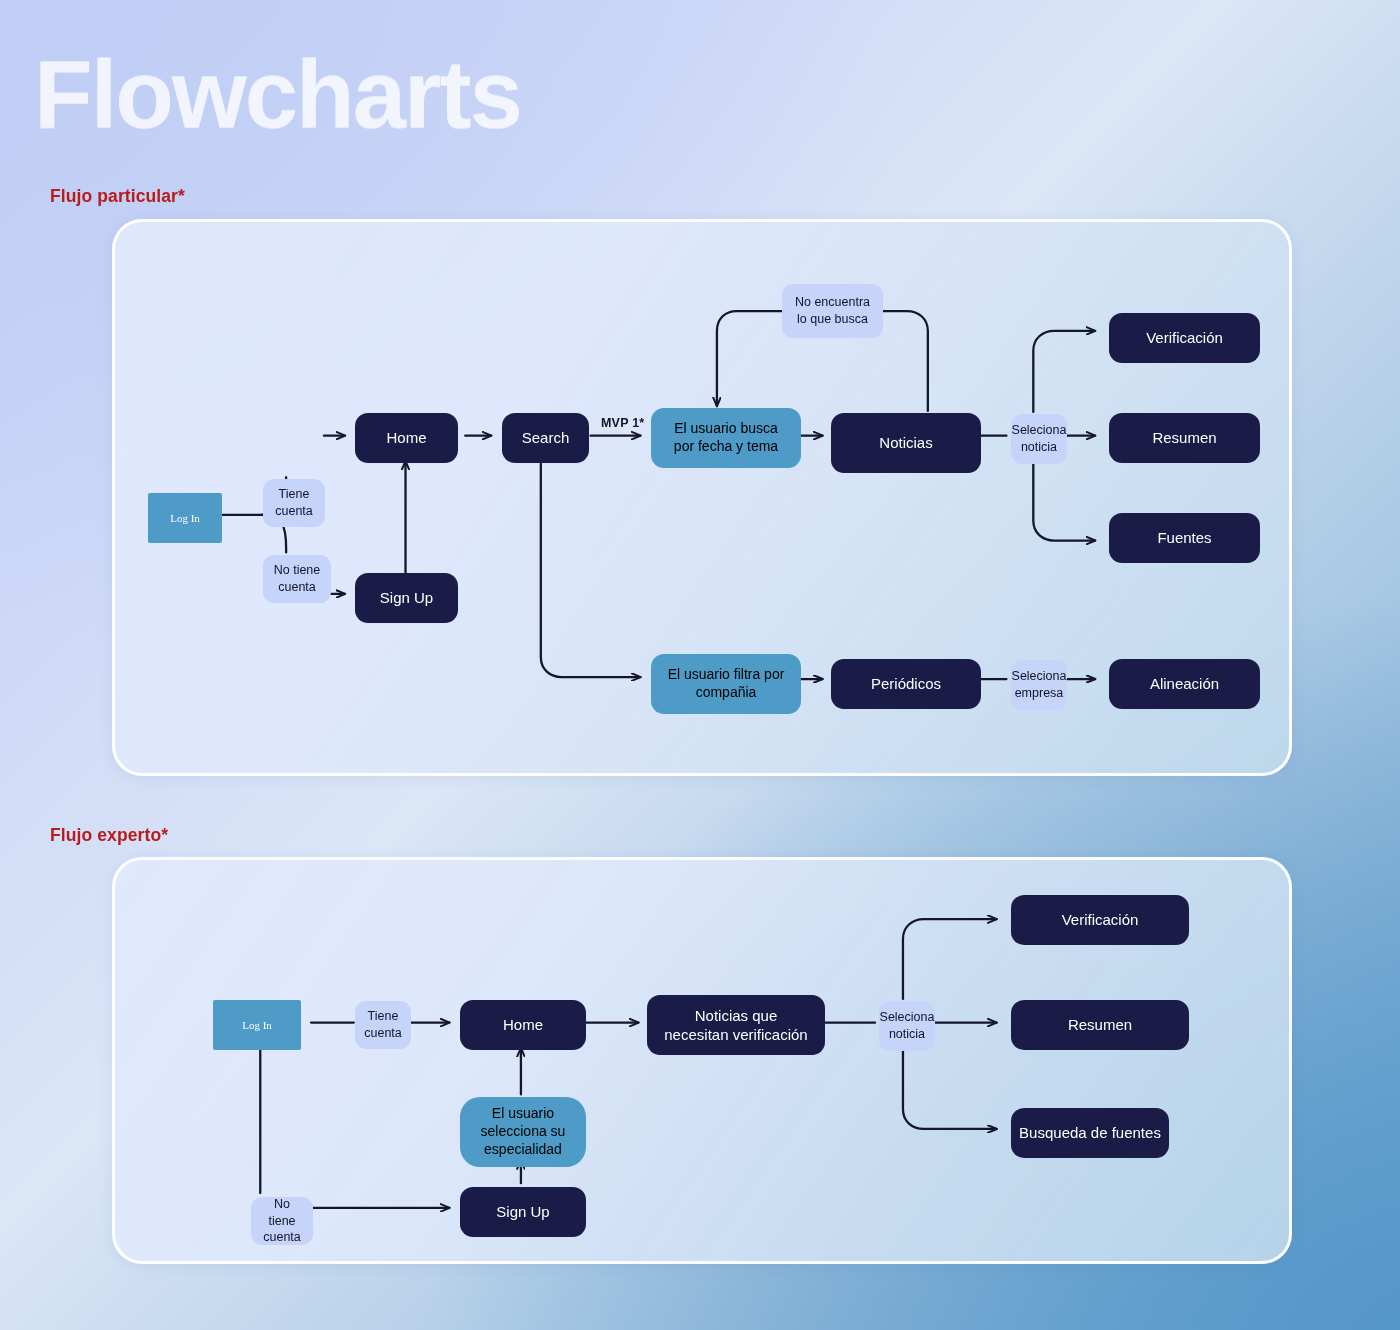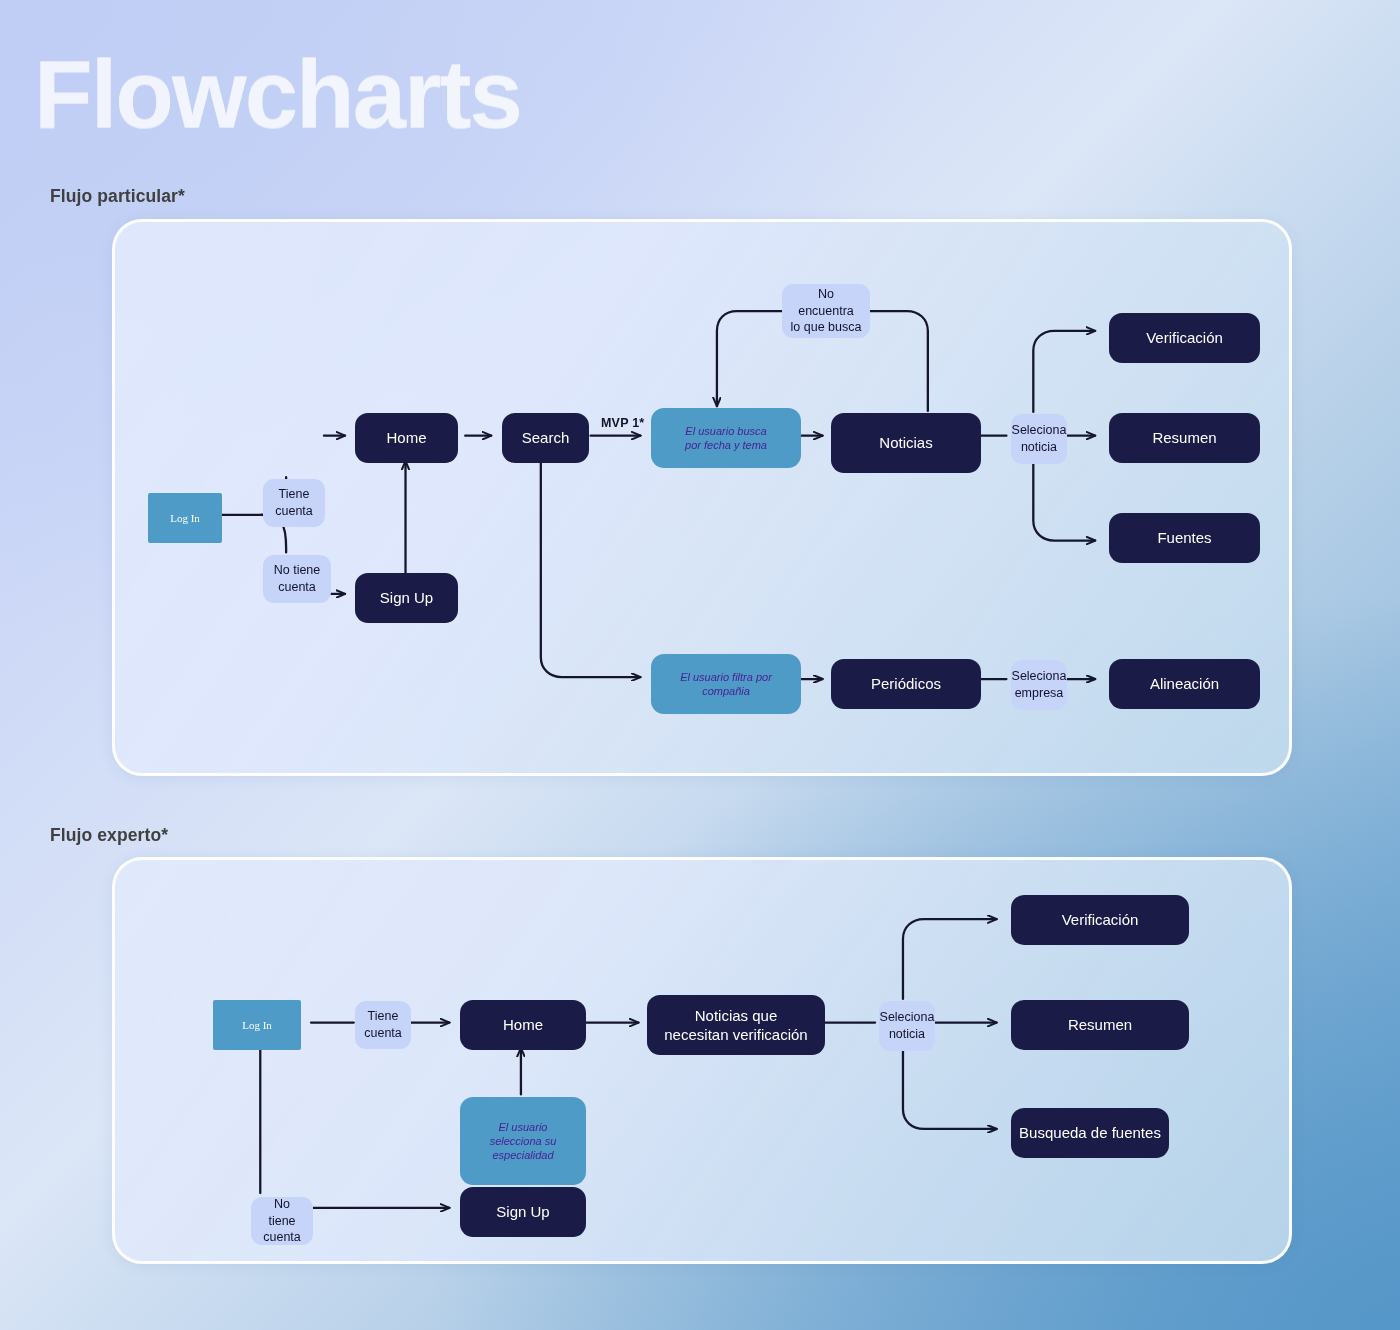--- a/index.html
+++ b/index.html
@@ -33,21 +33,21 @@
     text-shadow: 0 1px 0 rgba(255,255,255,0.55);
     user-select: none;
   }
 
   
   .section-heading {
     position: absolute;
     left: 50px;
     font-size: 17.5px;
     font-weight: 700;
-    color: #404040;
+    color: #b91c1c;
     letter-spacing: 0.1px;
   }
   #heading-1 { top: 186px; }
   #heading-2 { top: 825px; }
 
   
   .panel {
     position: absolute;
     border: 3px solid rgba(255,255,255,0.95);
     border-radius: 30px;
@@ -87,24 +87,23 @@
     white-space: pre-line;
   }
   .node.dark {
     background: #1a1b47;
     color: #ffffff;
     font-size: 15px;
     border-radius: 13px;
   }
   .node.teal {
     background: #4d9bc6;
-    color: #4c1d95;
-    font-size: 11px;
+    color: #000000;
+    font-size: 14px;
     border-radius: 13px;
-    font-style: italic;
   }
   .node.chip {
     background: #c6d4f9;
     color: #12132b;
     font-size: 12.5px;
     border-radius: 11px;
     line-height: 1.35;
   }
   .node.start {
     background: #4d9bc6;
@@ -191,21 +190,21 @@
 
     <div class="node dark" style="left:240px; top:351px; width:103px; height:50px;">Sign Up</div>
 
     <div class="node dark" style="left:387px; top:191px; width:87px; height:50px;">Search</div>
 
     <div class="edge-label" style="left:486px; top:194px;">MVP 1*</div>
 
     <div class="node teal" style="left:536px; top:186px; width:150px; height:60px;">El usuario busca
 por fecha y tema</div>
 
-    <div class="node chip" style="left:667px; top:62px; width:88px; height:54px;">No encuentra
+    <div class="node chip" style="left:667px; top:62px; width:101px; height:54px;">No encuentra
 lo que busca</div>
 
     <div class="node dark" style="left:716px; top:191px; width:150px; height:60px;">Noticias</div>
 
     <div class="node chip" style="left:896px; top:192px; width:56px; height:50px;">Seleciona
 noticia</div>
 
     <div class="node dark" style="left:994px; top:91px; width:151px; height:50px;">Verificación</div>
 
     <div class="node dark" style="left:994px; top:191px; width:151px; height:50px;">Resumen</div>
@@ -265,21 +264,21 @@
     <div class="node start" style="left:98px; top:140px; width:88px; height:50px;">Log In</div>
 
     <div class="node chip" style="left:240px; top:141px; width:56px; height:48px;">Tiene
 cuenta</div>
 
     <div class="node chip" style="left:136px; top:337px; width:62px; height:48px;">No tiene
 cuenta</div>
 
     <div class="node dark" style="left:345px; top:140px; width:126px; height:50px;">Home</div>
 
-    <div class="node teal" style="left:345px; top:237px; width:126px; height:88px;">El usuario
+    <div class="node teal" style="left:345px; top:237px; width:126px; height:70px;border-radius:20px;">El usuario
 selecciona su
 especialidad</div>
 
     <div class="node dark" style="left:345px; top:327px; width:126px; height:50px;">Sign Up</div>
 
     <div class="node dark" style="left:532px; top:135px; width:178px; height:60px;">Noticias que
 necesitan verificación</div>
 
     <div class="node chip" style="left:764px; top:141px; width:56px; height:50px;">Seleciona
 noticia</div>

